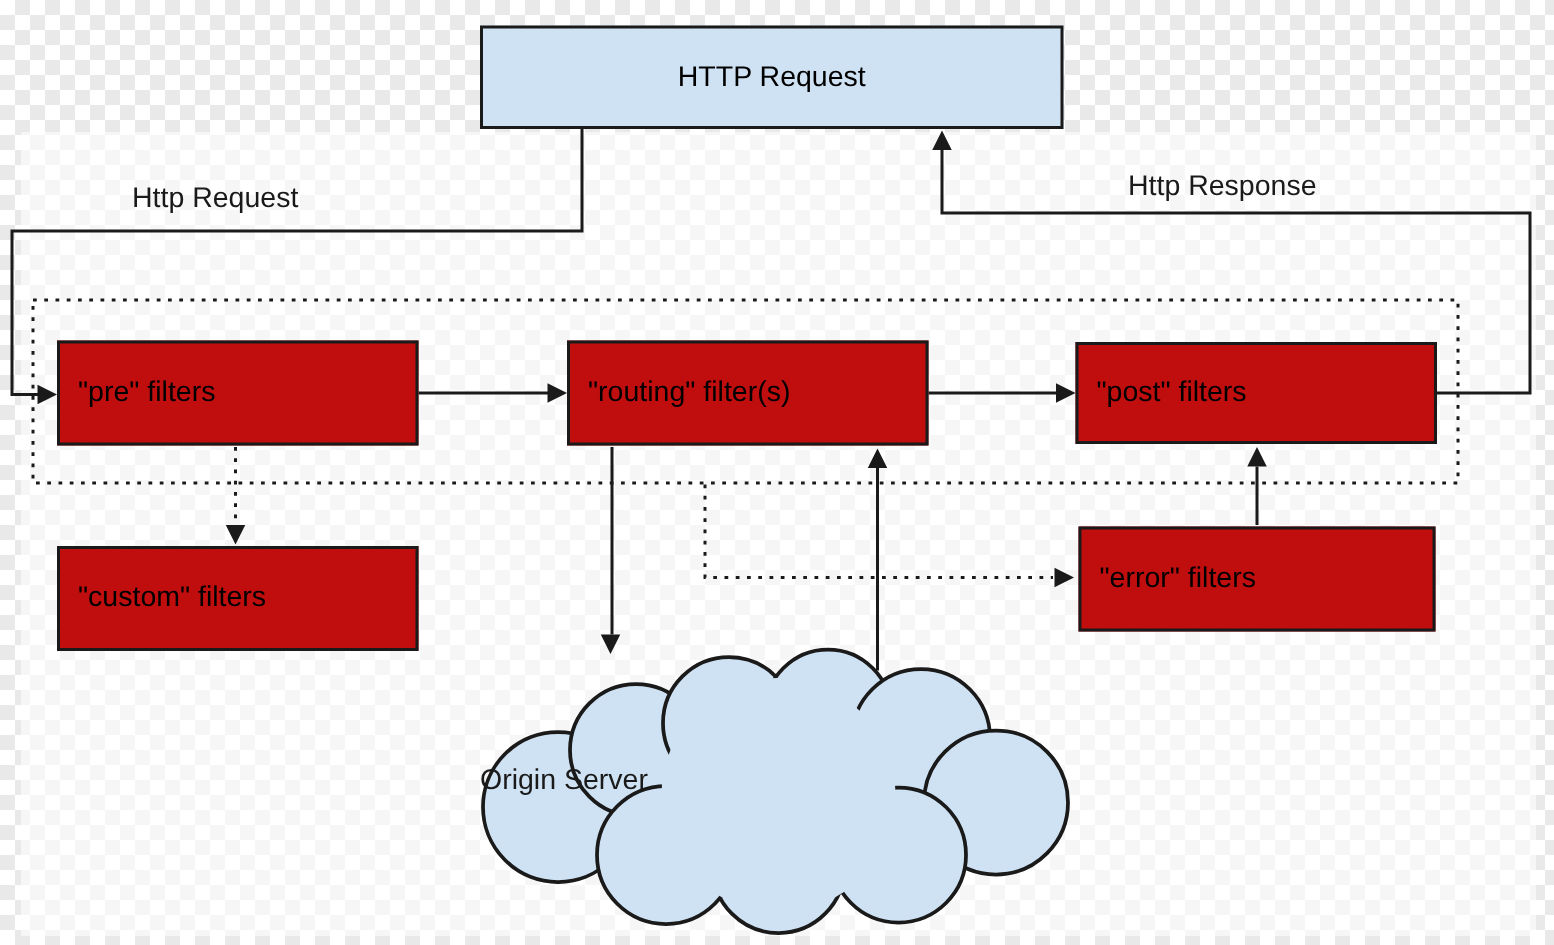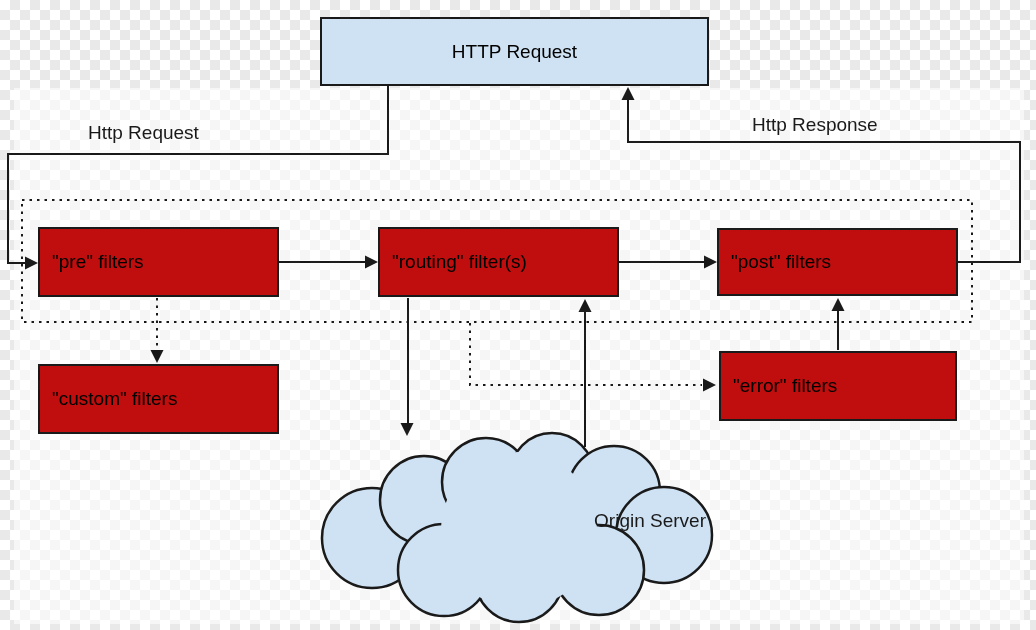--- a/index.html
+++ b/index.html
@@ -26,21 +26,21 @@
     display:flex;align-items:center;
     font-size:19px;color:#000;
   }
   .node.blue{justify-content:center;}
   .node.red{padding-left:12px;justify-content:flex-start;}
   .lbl{
     position:absolute;font-size:19px;color:#1a1a1a;white-space:nowrap;
   }
   .cloud-label{
     position:absolute;left:320px;top:510px;width:386px;
-    text-align:right;font-size:19px;color:#1a1a1a;
+    text-align:left;font-size:19px;color:#1a1a1a;
   }
   svg{position:absolute;left:0;top:0;}
   .edge{fill:none;stroke:#1a1a1a;stroke-width:2;}
   .edge.dotted{stroke-dasharray:2.5 5;}
   .head{fill:#1a1a1a;stroke:none;}
 </style>
 </head>
 <body>
 
 <div class="canvas"></div>

